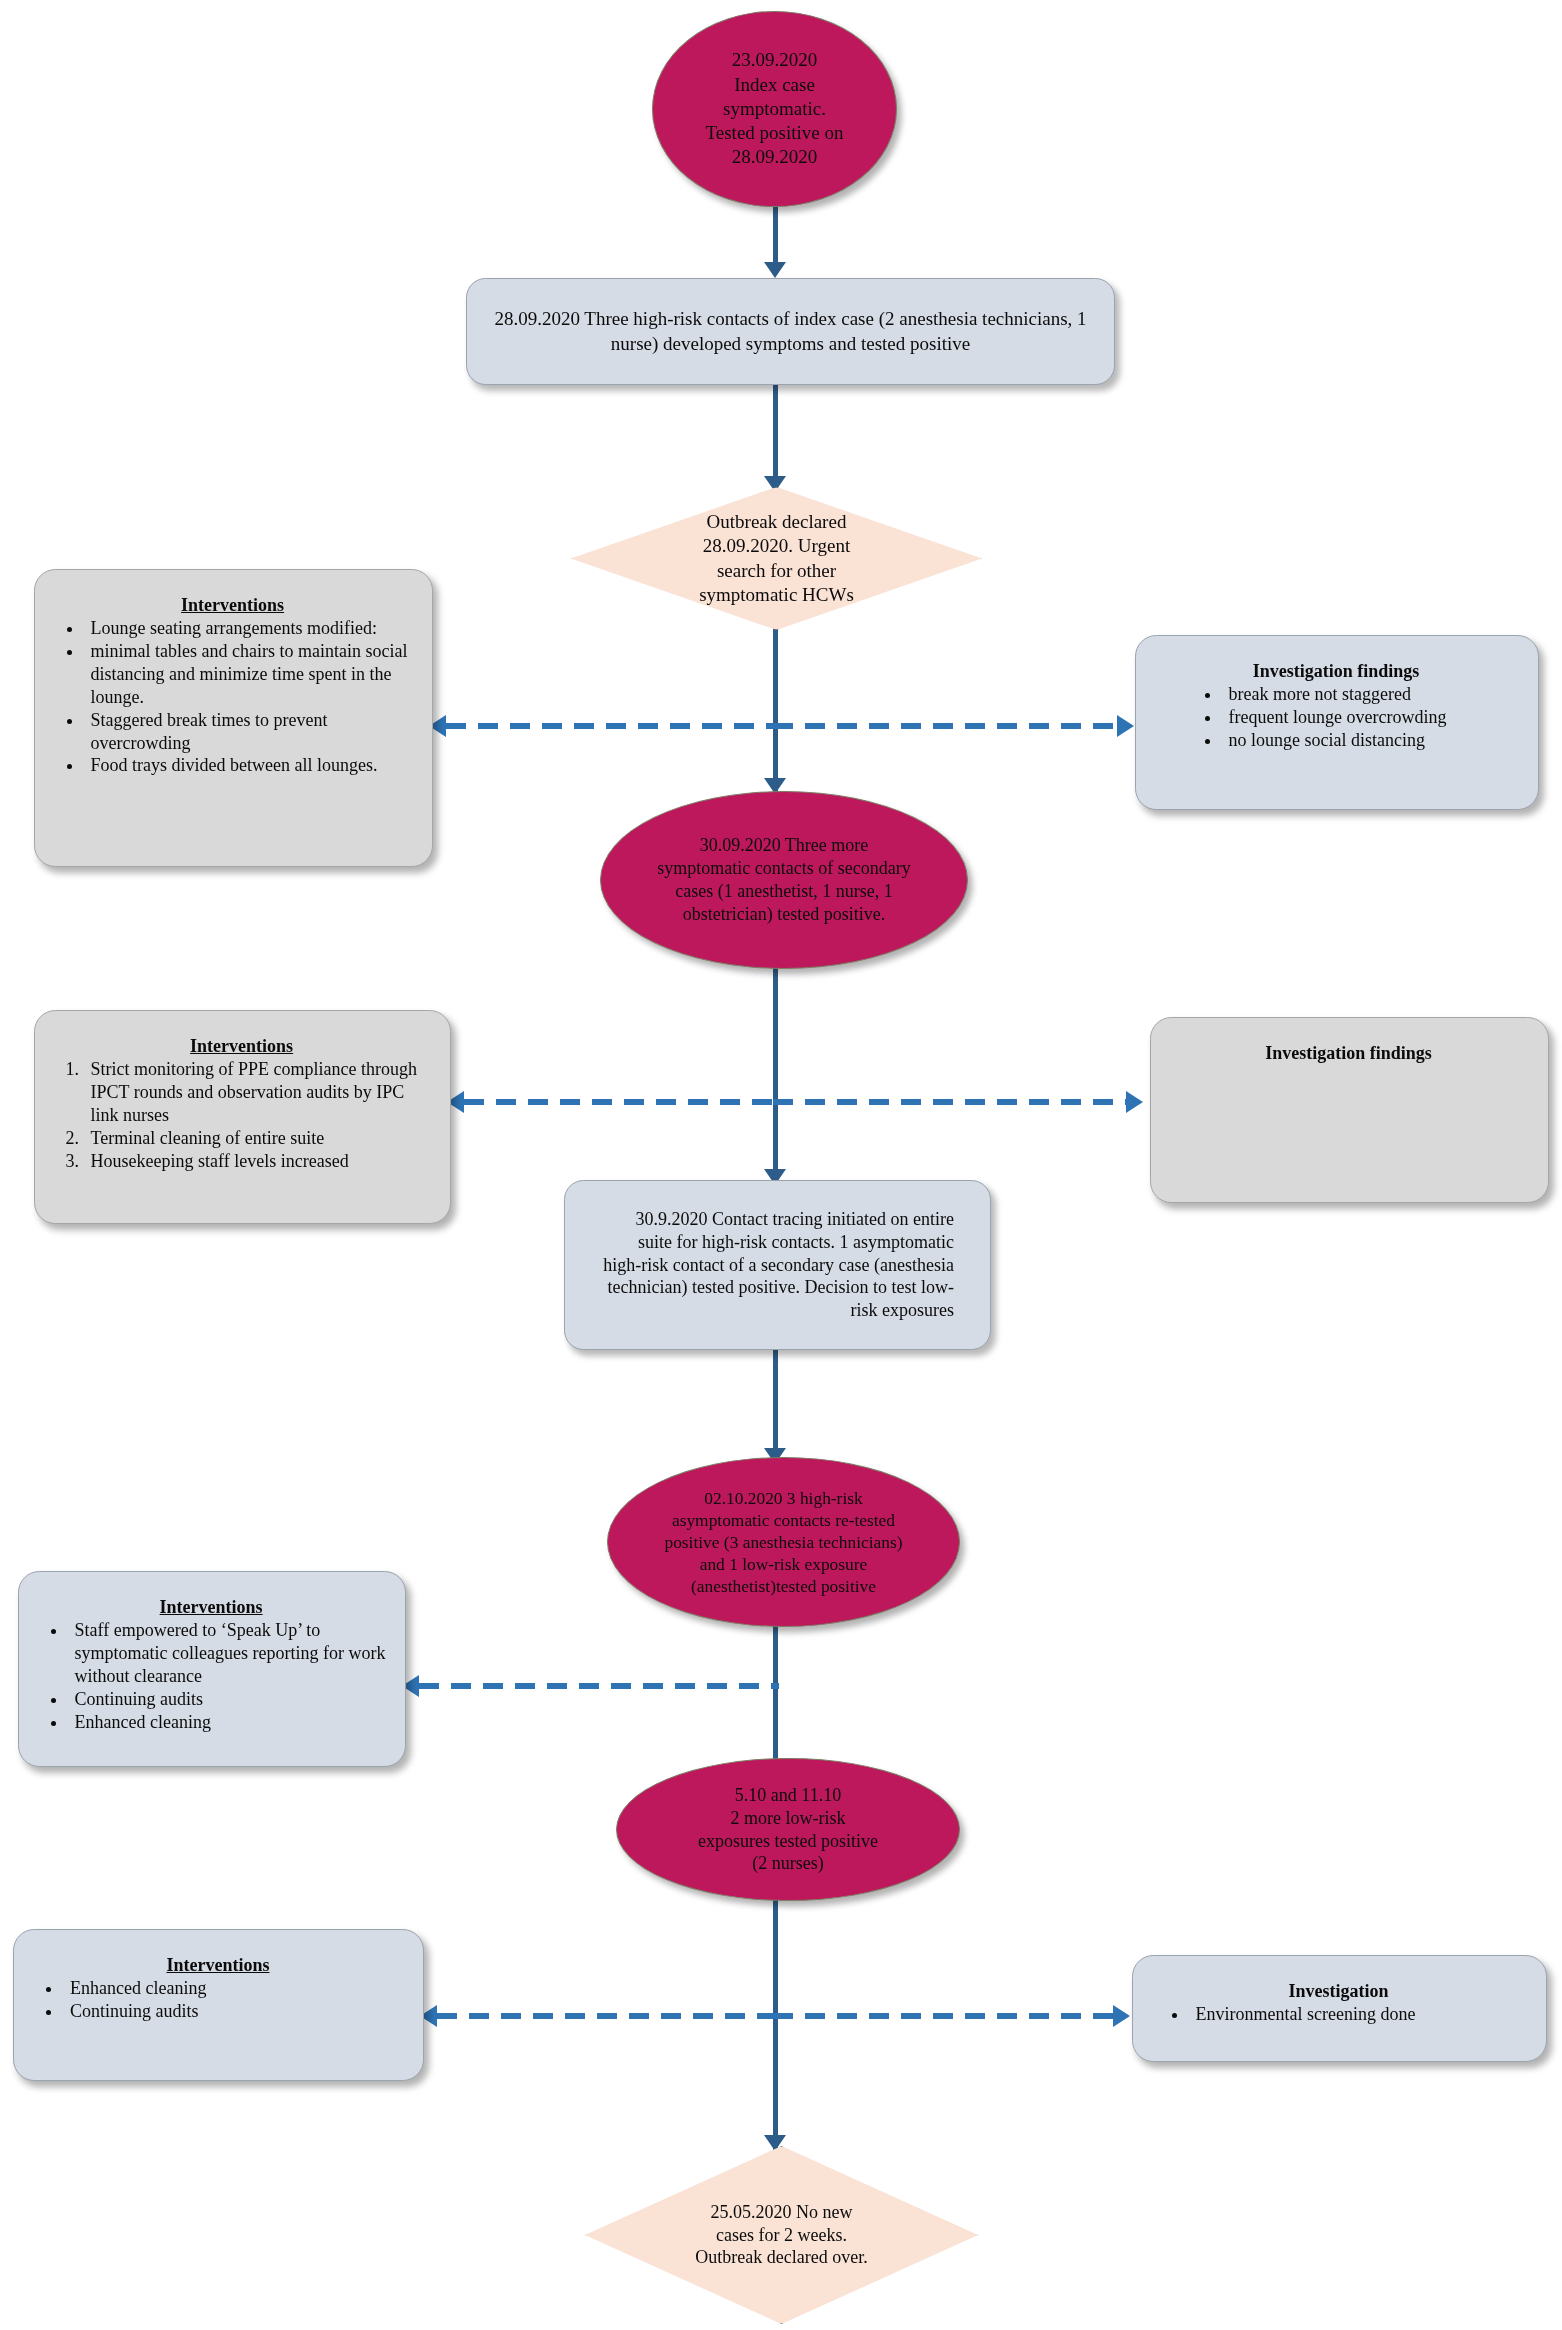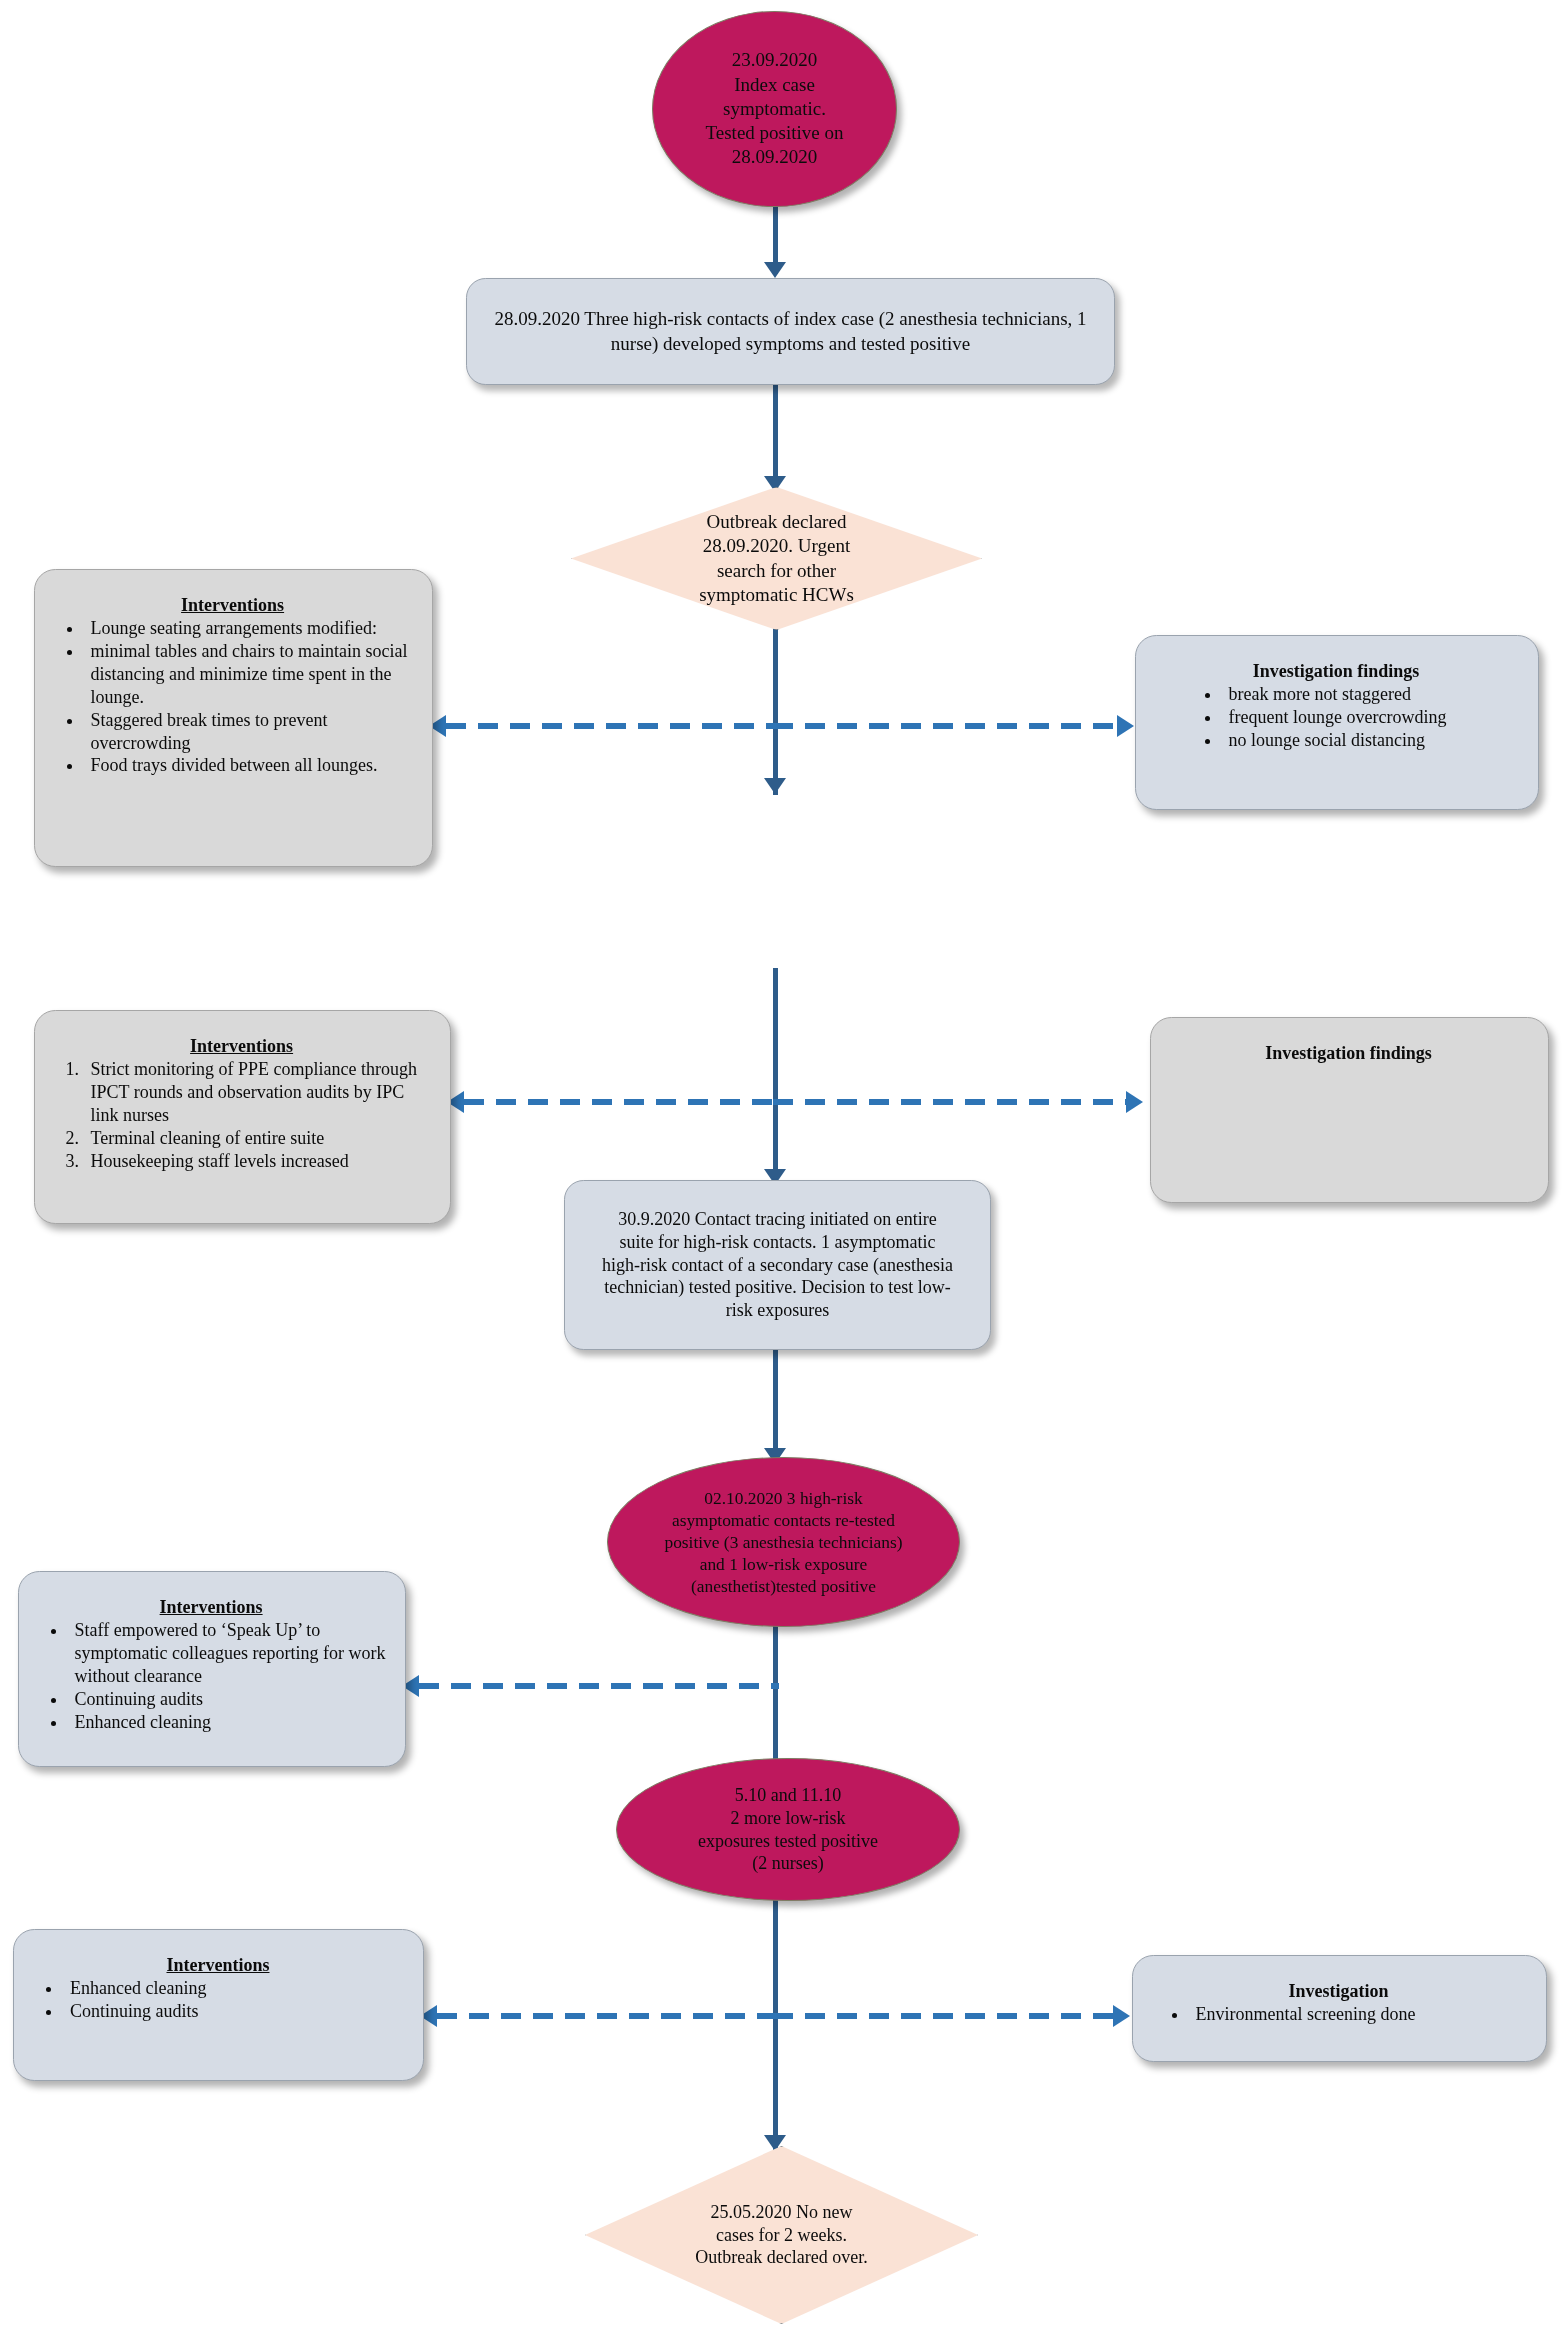--- a/index.html
+++ b/index.html
@@ -195,23 +195,27 @@
   <div class="proc" style="left:466px;top:278px;width:649px;height:107px;font-size:19px;">
     <div class="node-text" style="padding:0 25px;white-space:normal;">28.09.2020
 Three high-risk contacts of index case (2 anesthesia technicians, 1 nurse) developed symptoms and tested positive</div>
   </div>
 
   <div class="diamond" style="left:571px;top:487px;width:411px;height:143px;font-size:19px;">
     <div class="dshape"></div>
     <div class="node-text" style="width:192px;white-space:normal;">Outbreak declared 28.09.2020. Urgent search for other symptomatic HCWs</div>
   </div>
 
+  <div class="ellipse" style="left:600px;top:791px;width:368px;height:178px;font-size:18px;">
+    <div class="node-text" style="width:255px;white-space:normal;">30.09.2020
+Three more symptomatic contacts of secondary cases (1 anesthetist, 1 nurse, 1 obstetrician) tested positive.</div>
+  </div>
 
   <div class="proc" style="left:564px;top:1180px;width:427px;height:170px;font-size:18px;">
-    <div class="node-text" style="padding:0 36px;white-space:normal;">30.9.2020
+    <div class="node-text" style="padding:0 36px;white-space:normal;text-align:right;">30.9.2020
 Contact tracing initiated on entire suite for high-risk contacts. 1 asymptomatic high-risk contact of a secondary case (anesthesia technician) tested positive.
 Decision to test low-risk exposures</div>
   </div>
 
   <div class="ellipse" style="left:607px;top:1457px;width:353px;height:170px;font-size:17.4px;">
     <div class="node-text" style="width:246px;white-space:normal;">02.10.2020
 3 high-risk asymptomatic contacts re-tested positive (3 anesthesia technicians) and 1 low-risk exposure (anesthetist)tested positive</div>
   </div>
 
   <div class="ellipse" style="left:616px;top:1758px;width:344px;height:143px;font-size:18px;">

